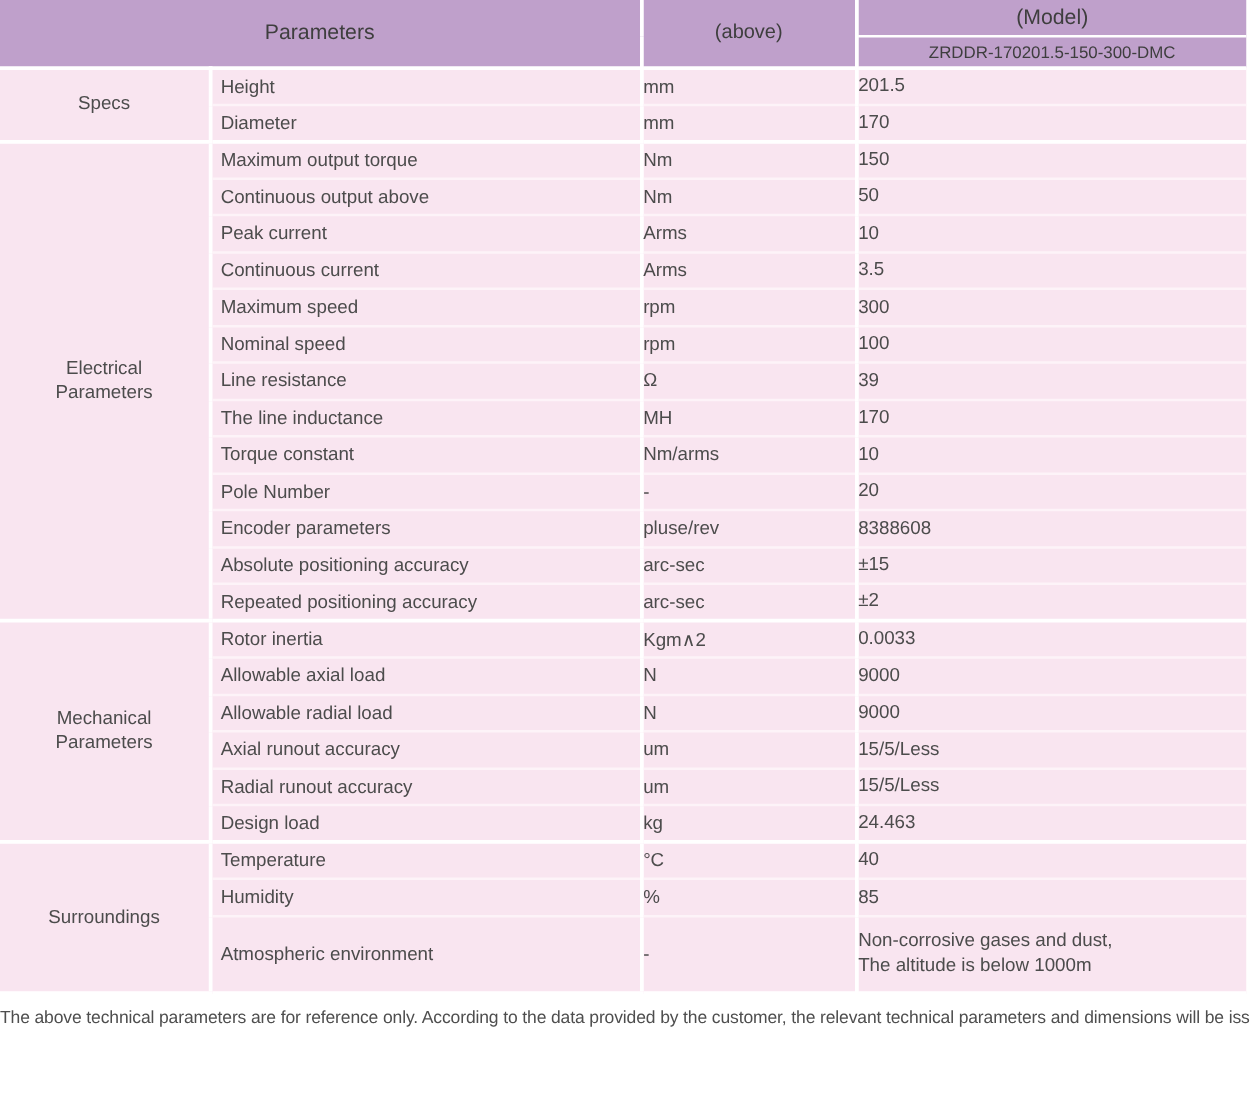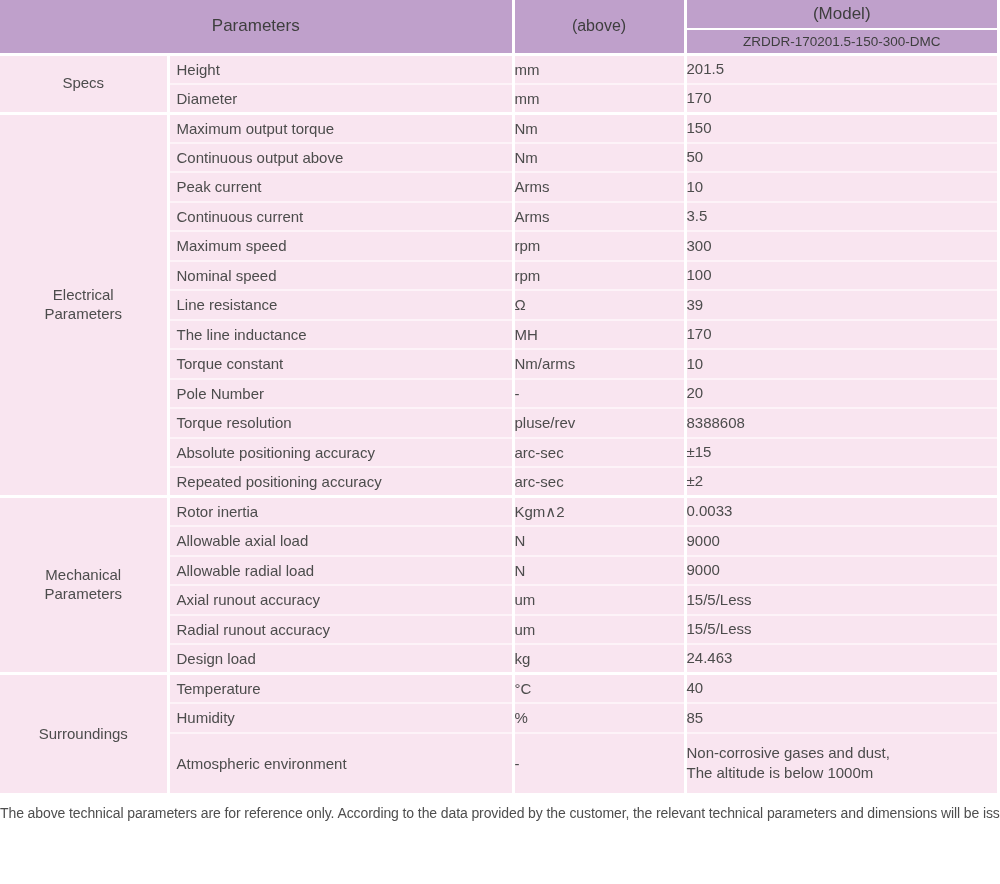--- a/index.html
+++ b/index.html
@@ -159,21 +159,21 @@
         <td class="cell-param">Torque constant</td>
         <td class="cell-unit">Nm/arms</td>
         <td class="cell-value">10</td>
       </tr>
       <tr>
         <td class="cell-param">Pole Number</td>
         <td class="cell-unit">-</td>
         <td class="cell-value">20</td>
       </tr>
       <tr>
-        <td class="cell-param">Torque resolution</td>
+        <td class="cell-param">Encoder parameters</td>
         <td class="cell-unit">pluse/rev</td>
         <td class="cell-value">8388608</td>
       </tr>
       <tr>
         <td class="cell-param">Absolute positioning accuracy</td>
         <td class="cell-unit">arc-sec</td>
         <td class="cell-value">±15</td>
       </tr>
       <tr class="section-end">
         <td class="cell-param">Repeated positioning accuracy</td>

